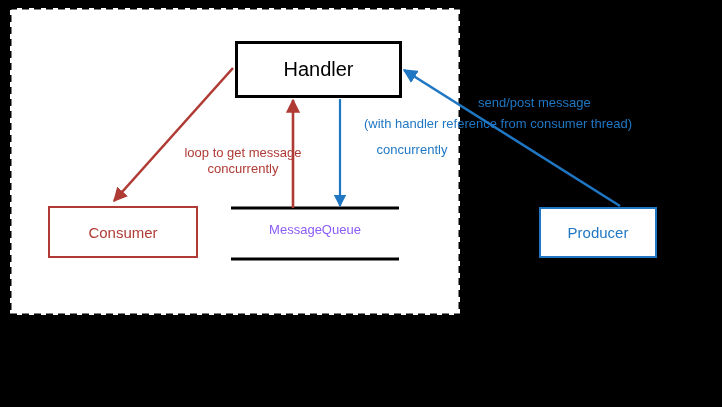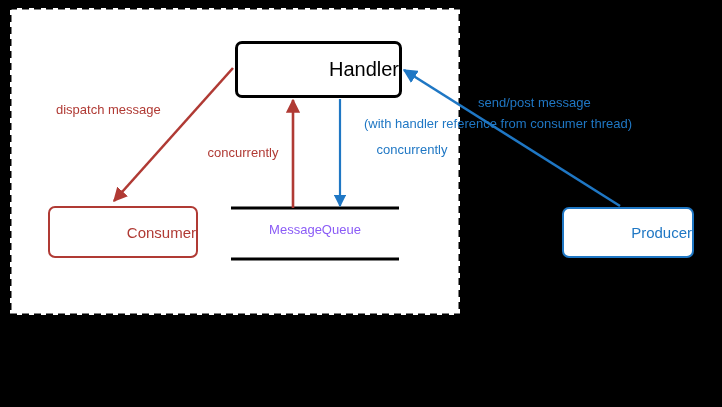--- a/index.html
+++ b/index.html
@@ -20,23 +20,22 @@
     left: 0;
     top: 0;
     width: 722px;
     height: 407px;
   }
   .node-box {
     position: absolute;
     background: #ffffff;
     display: flex;
     align-items: center;
-    justify-content: flex-end;
+    justify-content: center;
     box-sizing: border-box;
-    border-radius: 7px;
   }
   #handler-box {
     left: 235px;
     top: 41px;
     width: 167px;
     height: 57px;
     border: 3px solid #000000;
   }
   #handler-box .label {
     font-size: 20px;
@@ -47,23 +46,23 @@
     top: 206px;
     width: 150px;
     height: 52px;
     border: 2px solid #B03A34;
   }
   #consumer-box .label {
     font-size: 15px;
     color: #B03A34;
   }
   #producer-box {
-    left: 562px;
+    left: 539px;
     top: 207px;
-    width: 132px;
+    width: 118px;
     height: 51px;
     border: 2px solid #1F77C4;
   }
   #producer-box .label {
     font-size: 15px;
     color: #1F77C4;
   }
   #queue-label {
     position: absolute;
     left: 231px;
@@ -148,23 +147,23 @@
   <div id="consumer-box" class="node-box">
     <span class="label">Consumer</span>
   </div>
 
   <div id="producer-box" class="node-box">
     <span class="label">Producer</span>
   </div>
 
   <div id="queue-label">MessageQueue</div>
 
-  <div id="label-dispatch" class="edge-label">dispatch message</div>
 
   <div id="label-loop" class="edge-label">
+    <div>loop to get message</div>
     <div>concurrently</div>
   </div>
 
   <div id="label-enqueue" class="edge-label blue">
     <div>concurrently</div>
   </div>
 
   <div id="label-sendpost" class="edge-label blue">send/post message</div>
 
   <div id="label-sendpost-sub" class="edge-label blue">(with handler reference from consumer thread)</div>

